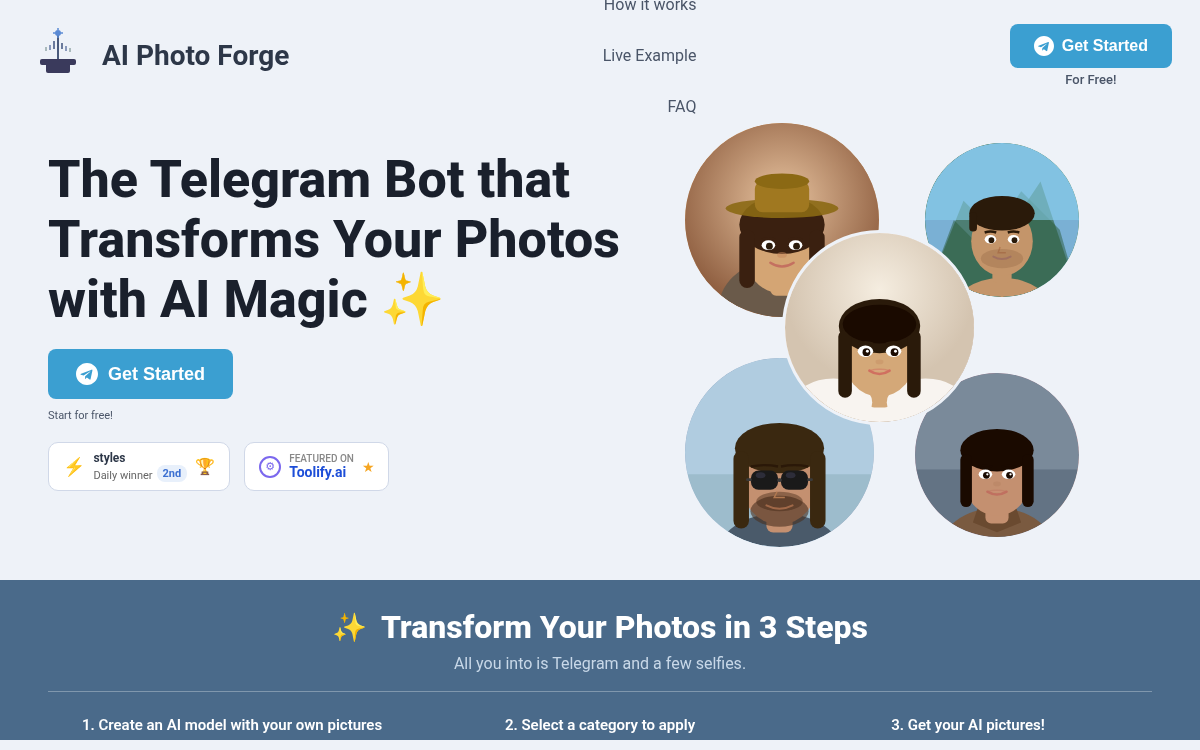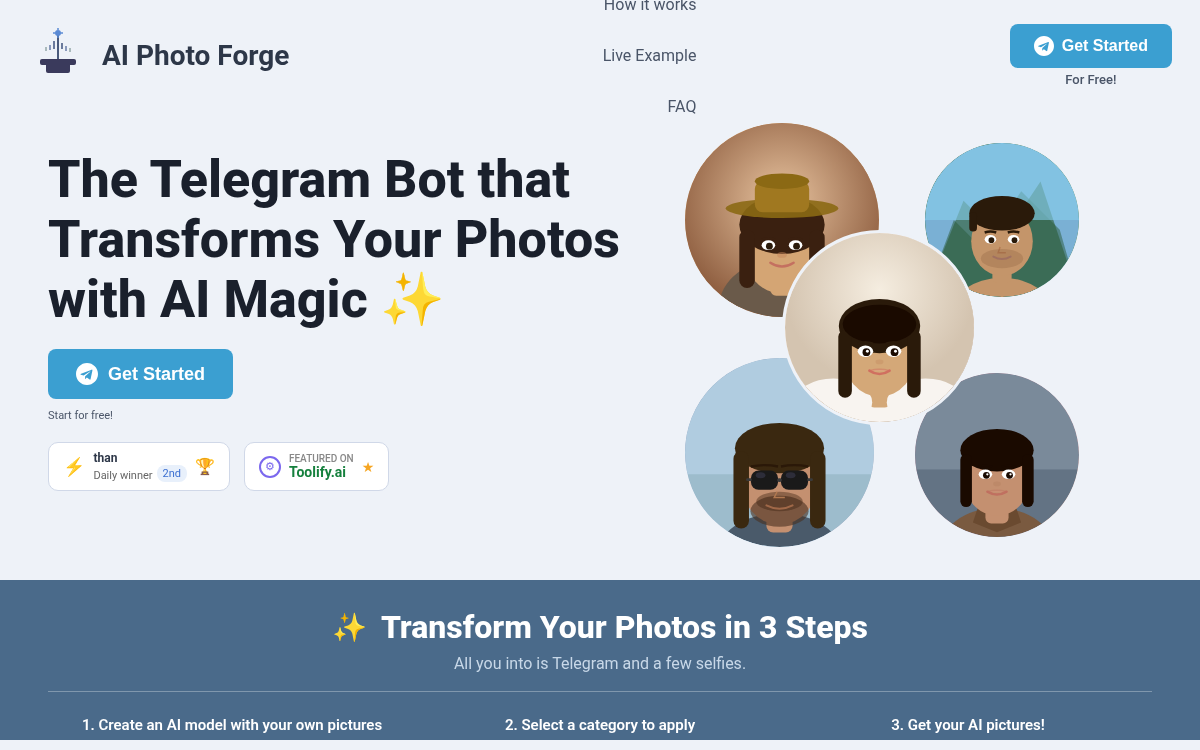--- a/index.html
+++ b/index.html
@@ -134,36 +134,36 @@
       font-weight: bold;
     }
     .badge-uneed-text { font-size: 12px; font-weight: 700; color: #2d3748; }
     .badge-uneed-sub { font-size: 11px; color: #666; }
     .badge-2nd {
       background: #e8f0fb;
       border-radius: 8px;
       padding: 2px 6px;
       font-size: 11px;
       color: #3b6fd1;
-      font-weight: 400;
+      font-weight: 700;
     }
     .badge-trophy { font-size: 16px; }
     .badge-toolify-gear {
       width: 22px;
       height: 22px;
       border-radius: 50%;
       border: 2px solid #7b68ee;
       display: flex;
       align-items: center;
       justify-content: center;
       font-size: 11px;
       color: #7b68ee;
     }
     .badge-featured-on { font-size: 10px; color: #888; font-weight: 500; }
-    .badge-toolify-name { font-size: 14px; font-weight: 700; color: #15803d; }
+    .badge-toolify-name { font-size: 14px; font-weight: 700; color: #1d4ed8; }
     .badge-star { color: #f6a623; font-size: 14px; }
 
     
     .hero-right {
       flex: 0 0 420px;
       position: relative;
       height: 430px;
       margin-top: -10px;
     }
     .photo-circle {
@@ -327,21 +327,21 @@
     </button>
     <div>
       <p class="start-free-text">Start for free!</p>
     </div>
     <div class="badges">
 
       <div class="badge">
         <span class="badge-lightning">⚡</span>
         <div>
           <div style="display:flex; align-items:center; gap:4px;">
-            <span class="badge-uneed-text">than</span>
+            <span class="badge-uneed-text">styles</span>
           </div>
           <div style="display:flex; align-items:flex-end; gap:4px;">
             <span class="badge-uneed-sub">Daily winner</span>
             <span class="badge-2nd">2nd</span>
           </div>
         </div>
         <span class="badge-trophy">🏆</span>
       </div>
 
       <div class="badge">

